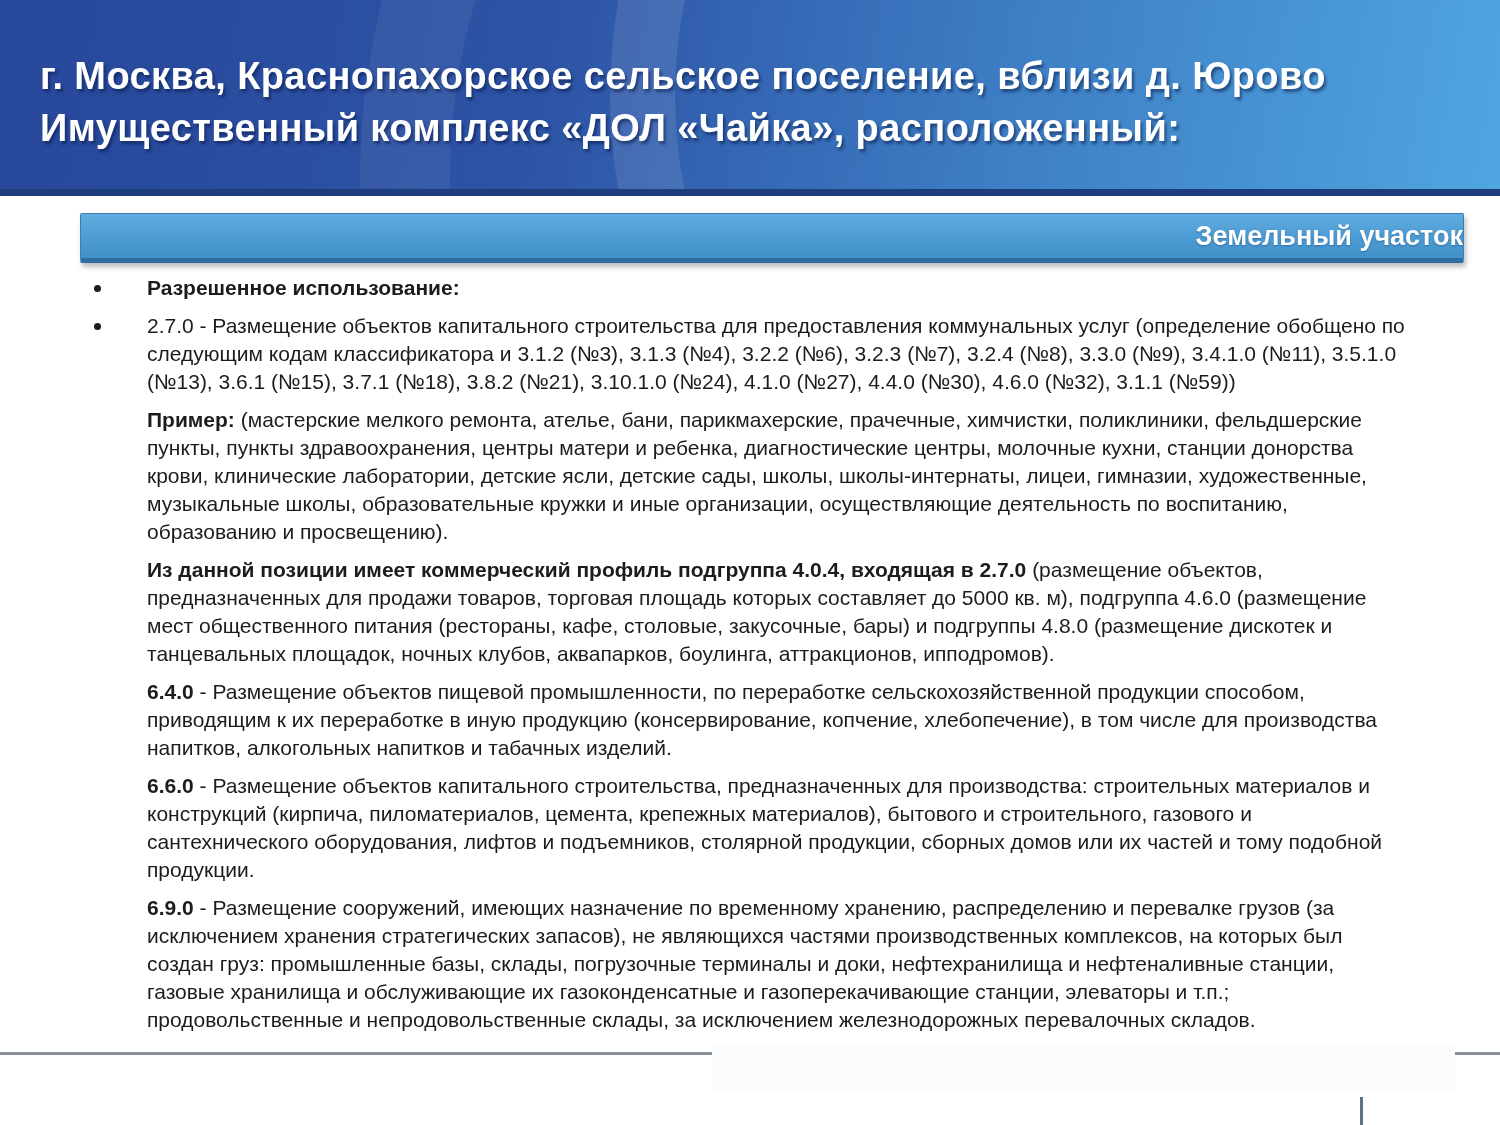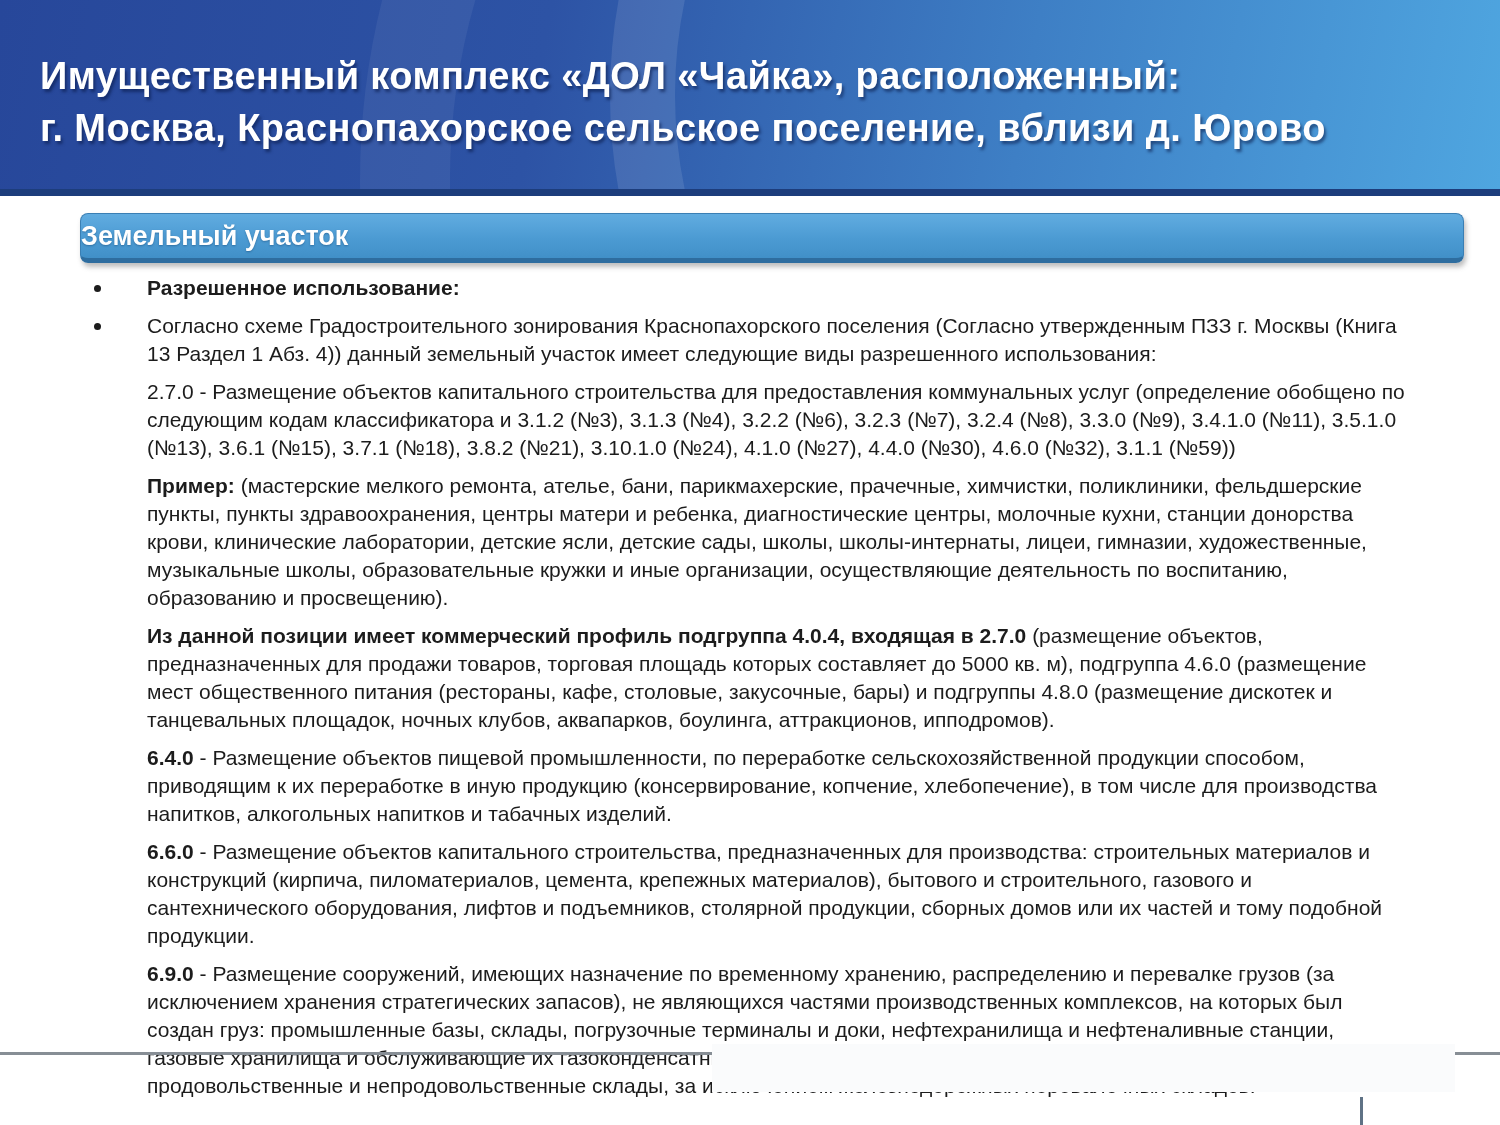--- a/index.html
+++ b/index.html
@@ -34,23 +34,23 @@
     text-shadow:2px 3px 3px rgba(8,24,70,0.55);
     white-space:nowrap;
   }
 
   
   .banner {
     position:absolute; left:80px; top:213px; width:1384px; height:50px;
     box-sizing:border-box;
     background:linear-gradient(#61ace0 0%, #4c9bd3 55%, #4190c8 100%);
     border:1px solid #3a7fb4; border-bottom:5px solid #2e6d9f;
-    border-radius:8px;
+    border-radius:2px;
     box-shadow:2px 4px 5px rgba(110,110,110,0.45);
-    display:flex; align-items:center; justify-content:flex-start;
+    display:flex; align-items:center; justify-content:flex-end;
   }
   .banner-label {
     color:#ffffff; font-size:27px; font-weight:bold;
     text-shadow:0 1px 2px rgba(0,40,80,0.35);
   }
 
   
   .content {
     position:absolute; left:147px; top:274px; width:1268px;
     color:#1c1c1c; font-size:21px; line-height:28px;
@@ -69,39 +69,39 @@
   .footer-box        { position:absolute; left:712px;  top:1044px; width:743px; height:48px; background:#fafbfc; }
   .footer-tick       { position:absolute; left:1360px; top:1097px; width:3px;  height:28px; background:#5f7285; }
 </style>
 </head>
 <body>
 
 <div class="slide">
 
   <div class="header">
     <div class="header-titles">
+      <span class="title-line">г. Москва, Краснопахорское сельское поселение, вблизи д. Юрово</span>
       <span class="title-line">Имущественный комплекс «ДОЛ «Чайка», расположенный:</span>
-      <span class="title-line">г. Москва, Краснопахорское сельское поселение, вблизи д. Юрово</span>
     </div>
   </div>
 
   <div class="banner">
     <span class="banner-label">Земельный участок</span>
   </div>
 
   <div class="content">
 
     <div class="para">
       <span class="bullet-dot"></span>
       <span class="bold">Разрешенное использование:</span><span></span>
     </div>
 
     <div class="para">
       <span class="bullet-dot"></span>
-      <span class="bold"></span><span>Согласно схеме Градостроительного зонирования Краснопахорского поселения (Согласно утвержденным ПЗЗ г. Москвы (Книга 13 Раздел 1 Абз. 4)) данный земельный участок имеет следующие виды разрешенного использования:</span>
+      <span class="bold"></span>
     </div>
 
     <div class="para">
       <span class="bold"></span><span>2.7.0 - Размещение объектов капитального строительства для предоставления коммунальных услуг (определение обобщено по следующим кодам классификатора и 3.1.2 (№3), 3.1.3 (№4), 3.2.2 (№6), 3.2.3 (№7), 3.2.4 (№8), 3.3.0 (№9), 3.4.1.0 (№11), 3.5.1.0 (№13), 3.6.1 (№15), 3.7.1 (№18), 3.8.2 (№21), 3.10.1.0 (№24), 4.1.0 (№27), 4.4.0 (№30), 4.6.0 (№32), 3.1.1 (№59))</span>
     </div>
 
     <div class="para">
       <span class="bold">Пример:</span><span> (мастерские мелкого ремонта, ателье, бани, парикмахерские, прачечные, химчистки, поликлиники, фельдшерские пункты, пункты здравоохранения, центры матери и ребенка, диагностические центры, молочные кухни, станции донорства крови, клинические лаборатории, детские ясли, детские сады, школы, школы-интернаты, лицеи, гимназии, художественные, музыкальные школы, образовательные кружки и иные организации, осуществляющие деятельность по воспитанию, образованию и просвещению).</span>
     </div>
 

